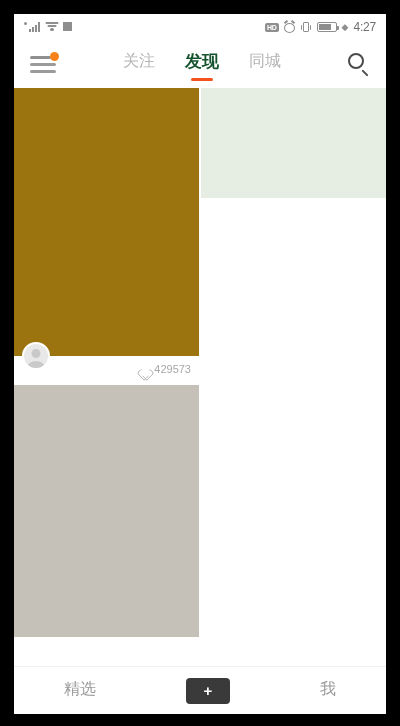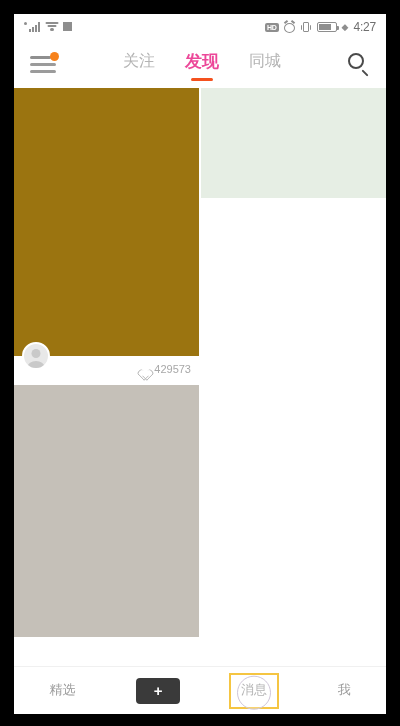--- a/index.html
+++ b/index.html
@@ -83,21 +83,21 @@
   .hamburger span { display:block; height:3px; border-radius:2px; background:#9b9b9b; }
   .hamburger span:nth-child(1){ width:21px; background:#8f8f8f;}
   .hamburger span:nth-child(2){ width:26px;}
   .hamburger span:nth-child(3){ width:26px;}
   .ham-badge { position:absolute; right:-3px; top:-2px; width:9px;height:9px;
                border-radius:50%; background:#f7821b; }
 
   .tabs { display:flex; align-items:center; gap:30px; margin:0 auto; }
   .tab { position:relative; font-size:16px; color:#b4b4b4; padding:2px 0 8px; cursor:pointer;
          font-family:"DejaVu Sans", sans-serif; }
-  .tab.active { color:#ec4899; font-weight:700; font-size:17px; }
+  .tab.active { color:#14532d; font-weight:700; font-size:17px; }
   .tab.active:after { content:""; position:absolute; left:50%; transform:translateX(-50%);
                       bottom:0; width:22px; height:3px; background:#f4511e; border-radius:2px; }
 
   .search-icon { width:22px;height:22px; position:relative; cursor:pointer; }
   .search-icon .circ { position:absolute; left:0; top:0; width:16px;height:16px;
                        border:2px solid #4a4a4a; border-radius:50%; }
   .search-icon .stick { position:absolute; right:1px; bottom:1px; width:8px;height:2px;
                         background:#4a4a4a; transform:rotate(45deg); border-radius:2px; }
 
   
@@ -130,21 +130,21 @@
   .heart:before { left:5.2px; border-left:none; transform:rotate(45deg); transform-origin:0 100%; }
   .heart:after  { left:5.2px; border-right:none; transform:rotate(-45deg); transform-origin:100% 100%; }
 
   
   .bottomnav {
     flex:0 0 48px; height:48px; background:#fff;
     display:flex; align-items:center; justify-content:space-around;
     border-top:1px solid #f0f0f0;
     position:relative;
   }
-  .bn-item { position:relative; font-size:13px; color:#9a9a9a; padding:6px 10px 8px;
+  .bn-item { position:relative; font-size:16px; color:#9a9a9a; padding:6px 10px 8px;
              cursor:pointer; font-family:"DejaVu Sans", sans-serif; }
   .bn-item.active { color:#1a1a1a; font-weight:700; font-size:16px; }
   .bn-item.active:after { content:""; position:absolute; left:50%; transform:translateX(-50%);
                           bottom:-6px; width:30px;height:4px; background:#1a1a1a; }
   .bn-item.selected { outline:2px solid #f5c542; }
   .bn-item.selected .ripple {
     position:absolute; left:50%; top:50%; transform:translate(-50%,-45%);
     width:34px;height:34px;border-radius:50%;
     border:1.5px solid #cfc6d8; background:rgba(255,255,255,.25);
   }
@@ -249,21 +249,17 @@
 
         </div>
       </div>
     </div>
 
     <div class="bottomnav">
       <div class="bn-item">精选</div>
       <div class="bn-plus">
         <span>+</span>
       </div>
-      <div class="bn-item selected">
-        <span class="ripple"></span>
-        <span>消息</span>
-      </div>
       <div class="bn-item">我</div>
     </div>
 
   </div>
 </div>
 
 </body></html>

